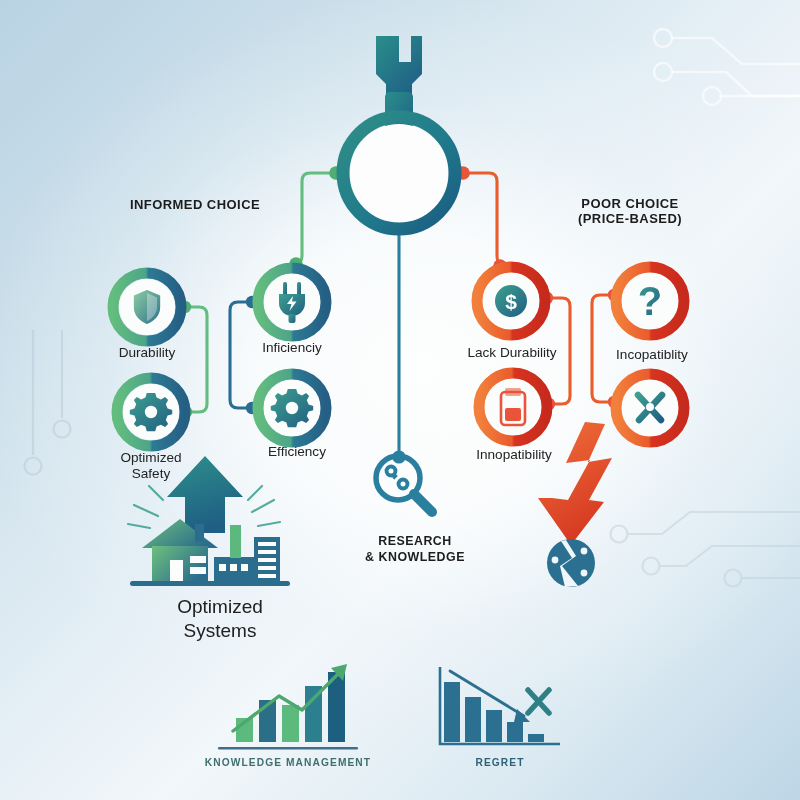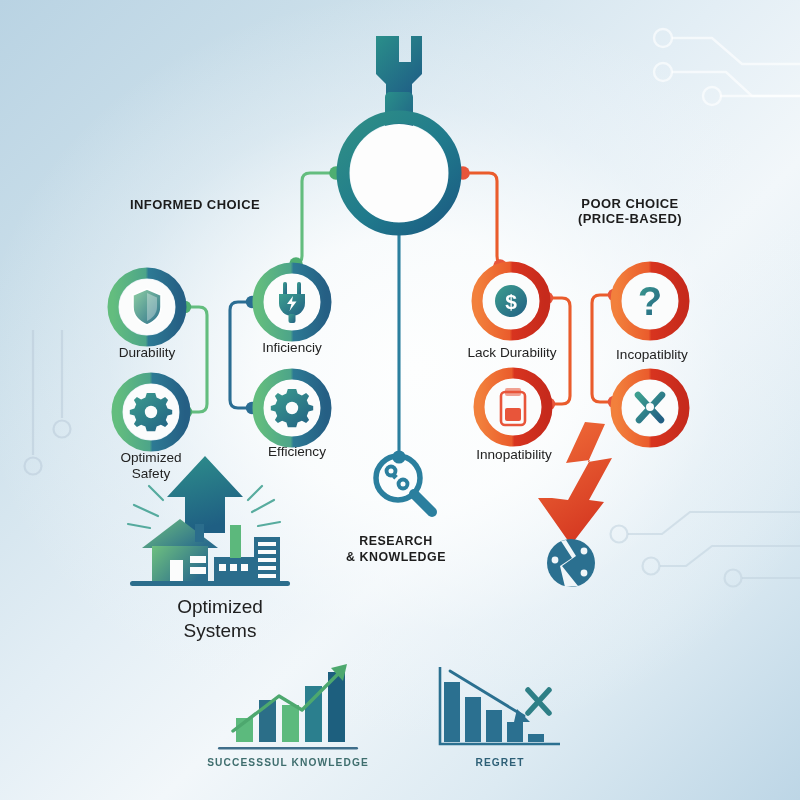--- a/index.html
+++ b/index.html
@@ -340,24 +340,24 @@
 
   <div class="lbl node-label" style="left:247px;top:444px;width:100px;">Efficiency</div>
 
   <div class="lbl node-label" style="left:448px;top:345px;width:128px;">Lack Durability</div>
 
   <div class="lbl node-label" style="left:452px;top:447px;width:124px;">Innopatibility</div>
 
   <div class="lbl node-label" style="left:592px;top:347px;width:120px;">Incopatiblity</div>
 
 
-  <div class="lbl small-caps" style="left:330px;top:533px;width:132px;">RESEARCH
+  <div class="lbl small-caps" style="left:349px;top:533px;width:132px;">RESEARCH
 &amp; KNOWLEDGE</div>
 
   <div class="lbl big-label" style="left:135px;top:595px;width:170px;">Optimized
 Systems</div>
 
 
-  <div class="lbl chart-caption cap-green" style="left:198px;top:757px;width:180px;">SUCCESSSUL KNOWLEDGE</div>
+  <div class="lbl chart-caption cap-green" style="left:198px;top:757px;width:180px;">KNOWLEDGE MANAGEMENT</div>
 
   <div class="lbl chart-caption cap-blue" style="left:440px;top:757px;width:120px;">REGRET</div>
 
 </div>
 
 </body></html>

